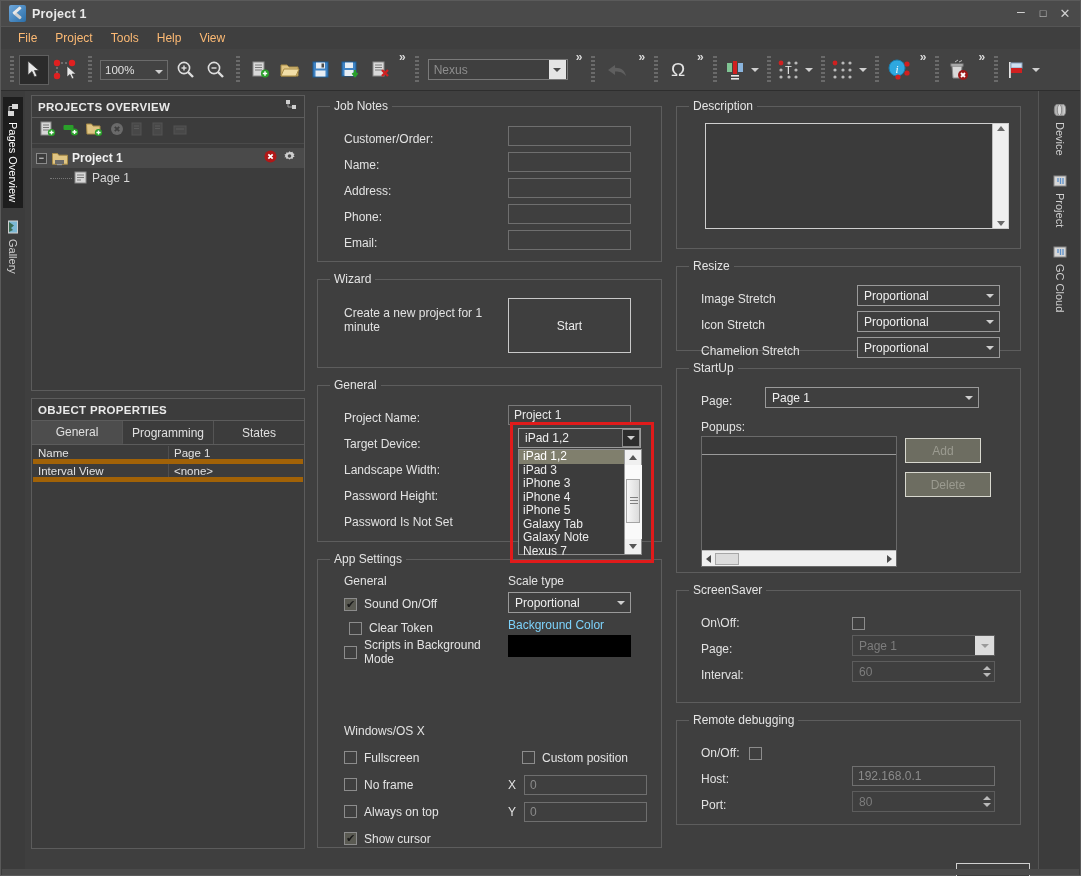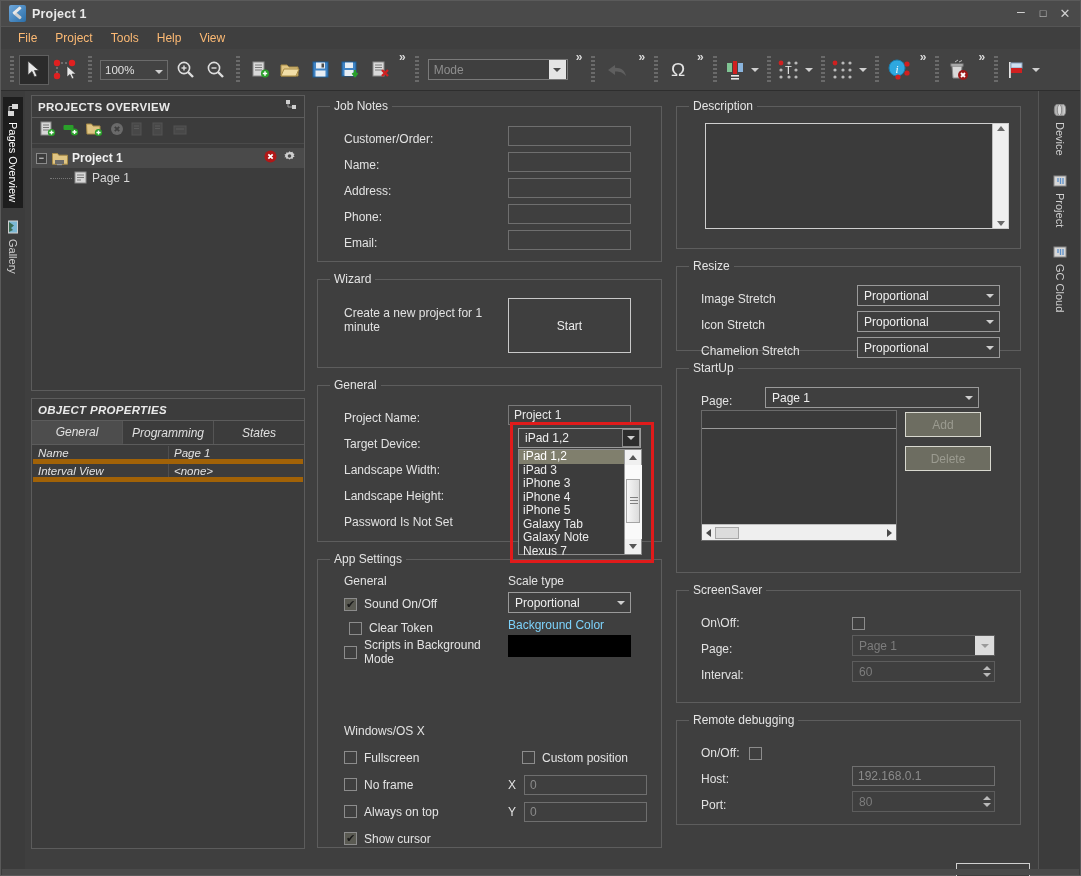--- a/index.html
+++ b/index.html
@@ -178,21 +178,21 @@
     background: #3c3c3c;
   }
   .tree-row .right-ico { margin-left: auto; display: flex; gap: 6px; padding-right: 8px; }
   .folder-ico { width: 15px; height: 12px; flex: 0 0 auto; }
   .page-ico { width: 12px; height: 14px; flex: 0 0 auto; }
   .dotted-lead {
     width: 22px; height: 1px; margin-left: 14px; margin-right: 2px;
     border-bottom: 1px dotted #777; flex: 0 0 auto;
   }
 
-  .objprops { margin-top: 7px; height: 451px; flex: 0 0 auto; font-style: italic; }
+  .objprops { margin-top: 7px; height: 451px; flex: 0 0 auto; }
   .tabs { display: flex; height: 24px; border-bottom: 1px solid #5c5c5c; }
   .tab {
     flex: 1; display: flex; align-items: center; justify-content: center;
     font-size: 12px; color: #e0e0e0; border-right: 1px solid #555;
   }
   .tab.sel { background: #4d4d4d; border-bottom: 1px solid #4d4d4d; }
   .proptable { padding: 1px; }
   .prow { display: flex; height: 18px; border-bottom: 5px solid #a16207; }
   .pcell {
     padding: 1px 5px; font-size: 11.5px; color: #e2e2e2;
@@ -445,21 +445,21 @@
           <rect x="2" y="2" width="11" height="14" fill="#d9d9d9" stroke="#8a8a8a"></rect>
           <line x1="4" y1="5" x2="11" y2="5" stroke="#7a7a7a"></line>
           <line x1="4" y1="7.5" x2="11" y2="7.5" stroke="#7a7a7a"></line>
           <line x1="4" y1="10" x2="11" y2="10" stroke="#7a7a7a"></line>
           <path d="M11 10l6 6M17 10l-6 6" stroke="#d02020" stroke-width="2.4"></path>
         </svg>
     </div>
     <div class="dblchev">»</div>
     <div class="grip"></div>
     <div class="state-combo">
-      <span>Mode</span>
+      <span>Nexus</span>
       <span class="dd">
           <i class="chev-dn dark"></i>
         </span>
     </div>
     <div class="dblchev">»</div>
     <div class="grip"></div>
     <div class="tb-btn" style="width:34px">
       <svg width="26" height="18" viewBox="0 0 26 18">
           <path d="M4 9 L11 4 L11 6.7 C18 6.7 21 10 22 15 C18.5 11 15 10.5 11 10.6 L11 14 Z" fill="#5f5f5f"></path>
         </svg>
@@ -727,21 +727,21 @@
             <span class="flabel" style="width:180px;padding-left:16px">Project Name:</span>
             <span class="fld" style="width:123px;border-color:#7a7a7a">Project 1</span>
           </div>
           <div class="frow">
             <span class="flabel" style="width:180px;padding-left:16px">Target Device:</span>
           </div>
           <div class="frow">
             <span class="flabel" style="width:180px;padding-left:16px">Landscape Width:</span>
           </div>
           <div class="frow">
-            <span class="flabel" style="width:180px;padding-left:16px">Landscape Height:</span>
+            <span class="flabel" style="width:180px;padding-left:16px">Password Height:</span>
           </div>
           <div class="frow">
             <span class="flabel" style="width:240px;padding-left:16px">Password Is Not Set</span>
           </div>
         </fieldset>
 
         <fieldset class="grp" style="height:296px">
           <legend>App Settings</legend>
           <div style="display:flex">
             <div style="width:180px;padding-left:16px">
@@ -856,20 +856,23 @@
         <fieldset class="grp" style="height:212px">
           <legend>StartUp</legend>
           <div class="frow">
             <span class="flabel" style="width:78px;padding-left:14px">Page:</span>
             <span class="combo" style="width:214px;border-color:#9a9a9a">
               <span>Page 1</span>
               <span class="btn">
                   <i class="chev-dn"></i>
                 </span>
             </span>
+          </div>
+          <div class="frow">
+            <span class="flabel" style="padding-left:14px">Popups:</span>
           </div>
           <div style="display:flex;gap:8px;padding-left:14px;margin-top:2px">
             <div class="listbox" style="width:196px;height:131px">
               <div class="top-line"></div>
               <div style="flex:1"></div>
               <div class="hscroll">
                 <i class="sc-arr-l"></i>
                 <div class="hthumb"></div>
                 <div style="flex:1"></div>
                 <i class="sc-arr-r"></i>

